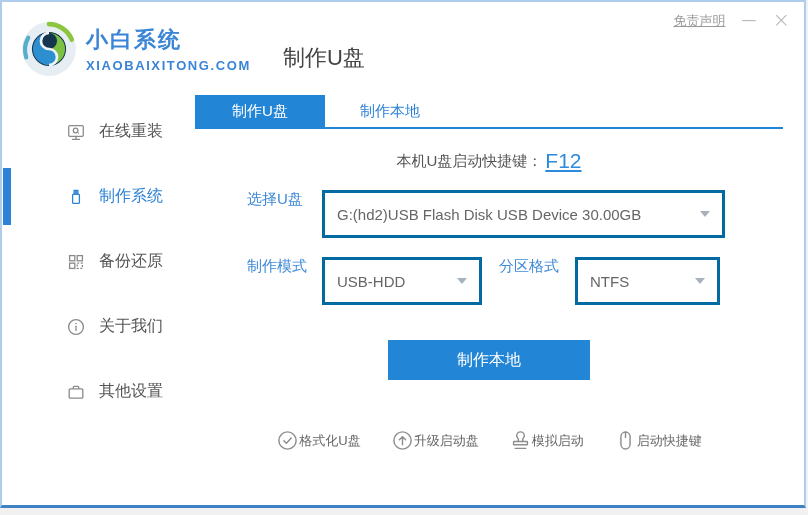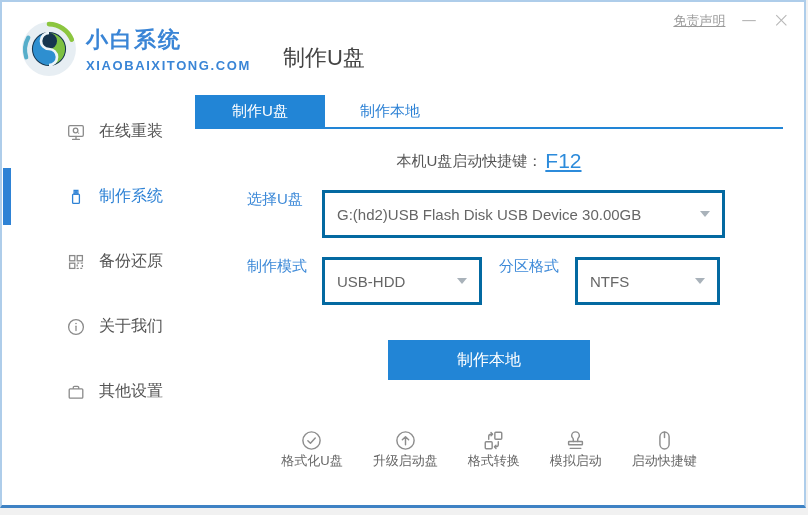--- a/index.html
+++ b/index.html
@@ -73,21 +73,21 @@
     border-top:6px solid #a9b2ba;
   }
   
   .start-btn {
     display:block; margin:35px auto 0; width:202px; height:40px;
     background:#2285d6; color:#fff; font-size:16px; border:none; cursor:pointer;
     font-family:inherit;
   }
   
   .tools { margin-top:49px; display:flex; justify-content:center; gap:30px; }
-  .tool { display:flex; flex-direction:column; align-items:center; cursor:pointer; }
+  .tool { display:flex; flex-direction:row; align-items:center; cursor:pointer; }
   .tool svg { width:23px; height:23px; color:#8d8d8d; }
   .tool-label { font-size:13px; color:#666; white-space:nowrap; }
 </style>
 </head>
 <body>
 
 <div class="window">
 
   <div class="titlebar-controls">
     <span class="disclaimer">免责声明</span>
@@ -216,31 +216,20 @@
         </div>
 
         <div class="tool">
           <svg viewBox="0 0 24 24" fill="none" stroke="currentColor" stroke-width="1.5" stroke-linecap="round" stroke-linejoin="round">
             <circle cx="12" cy="12" r="9"></circle>
             <path d="M12 16.5v-8 M8.7 11.3L12 8l3.3 3.3"></path>
           </svg>
           <span class="tool-label">升级启动盘</span>
         </div>
 
-        <div class="tool">
-          <svg viewBox="0 0 24 24" fill="none" stroke="currentColor" stroke-width="1.5" stroke-linecap="round" stroke-linejoin="round">
-            <rect x="13.4" y="3.4" width="7.2" height="7.2" rx="1"></rect>
-            <rect x="3.4" y="13.4" width="7.2" height="7.2" rx="1"></rect>
-            <path d="M17 13.4v2.8a2.4 2.4 0 0 1-2.4 2.4h-1.4"></path>
-            <path d="M14.6 16.9l-1.6 1.7 1.6 1.7"></path>
-            <path d="M7 10.6V7.8a2.4 2.4 0 0 1 2.4-2.4h1.4"></path>
-            <path d="M9.4 7.1l1.6-1.7-1.6-1.7"></path>
-          </svg>
-          <span class="tool-label">格式转换</span>
-        </div>
 
         <div class="tool">
           <svg viewBox="0 0 24 24" fill="none" stroke="currentColor" stroke-width="1.5" stroke-linecap="round" stroke-linejoin="round">
             <path d="M9.7 13V11c0-1.8-1.7-2.2-1.7-4a4 4 0 1 1 8 0c0 1.8-1.7 2.2-1.7 4v2"></path>
             <rect x="4.8" y="13" width="14.4" height="3.4" rx="0.6"></rect>
             <path d="M6.4 20.2h11.2"></path>
           </svg>
           <span class="tool-label">模拟启动</span>
         </div>
 

